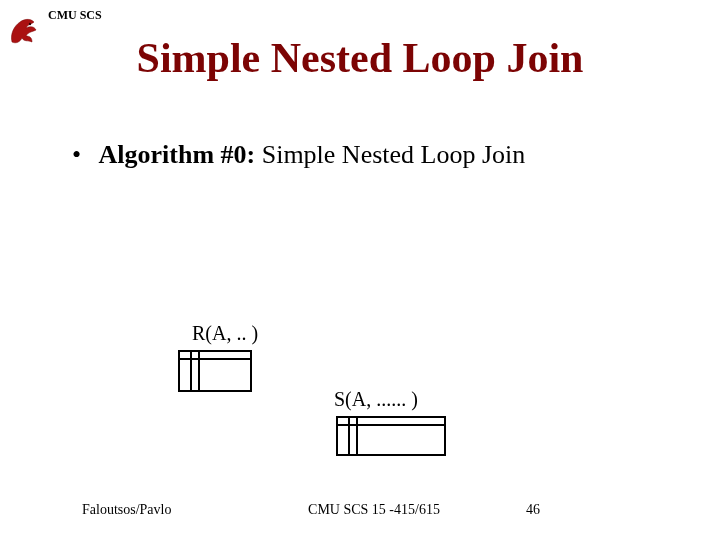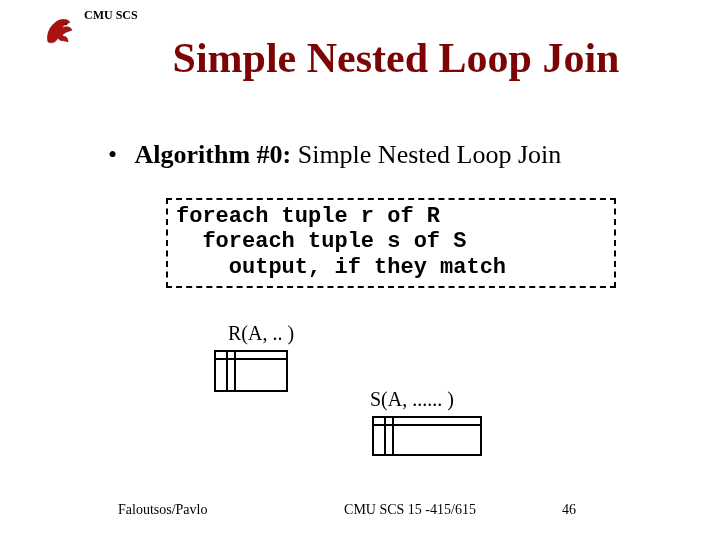--- a/index.html
+++ b/index.html
@@ -1,17 +1,17 @@
 <!DOCTYPE html>
 <html><head>
 <meta charset="utf-8">
 <style>
   * { margin: 0; padding: 0; box-sizing: border-box; }
   html, body { width: 720px; height: 540px; background: #fff; font-family: "Times New Roman", Times, serif; color: #000; }
-  .slide { position: relative; width: 580px; height: 540px; margin-left: 36px; }
+  .slide { position: relative; width: 580px; height: 540px; }
 
   .header-label {
     position: absolute; top: 8px; left: 48px;
     font-size: 12px; font-weight: bold; font-family: "Times New Roman", serif;
   }
   .griffin {
     position: absolute; top: 12px; left: 6px; width: 36px; height: 36px;
   }
   .slow-sign {
     position: absolute; top: 20px; right: 16px; width: 56px; height: 56px;
@@ -91,25 +91,20 @@
   <div class="header-label">CMU SCS</div>
 
 
   <h1 class="title">Simple Nested Loop Join</h1>
 
   <div class="bullet-row">
     <span class="dot">•</span>
     <span class="strong">Algorithm #0:</span><span> Simple Nested Loop Join</span>
   </div>
 
-  <div class="codebox">
-    <div class="code-line">foreach tuple r of R</div>
-    <div class="code-line">  foreach tuple s of S</div>
-    <div class="code-line">    output, if they match</div>
-  </div>
 
   <div class="rel-label-r">R(A, .. )</div>
   <div class="table-diagram table-r">
     <div class="col-sep" style="left:10px"></div>
     <div class="col-sep" style="left:18px"></div>
     <div class="row-sep" style="top:6px"></div>
   </div>
 
   <div class="rel-label-s">S(A, ...... )</div>
   <div class="table-diagram table-s">

